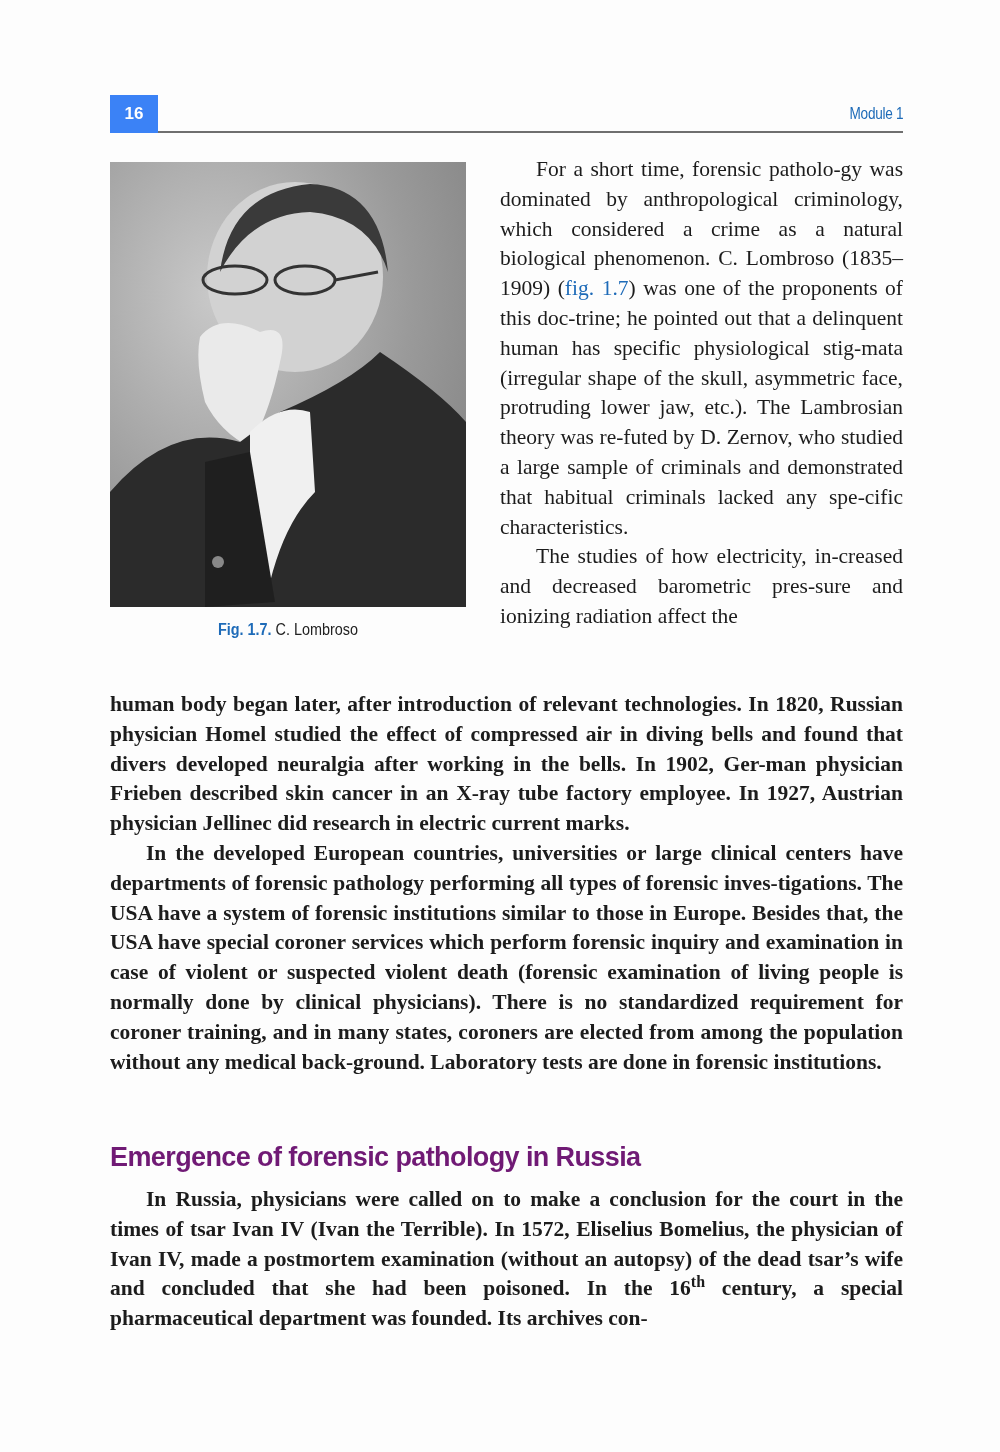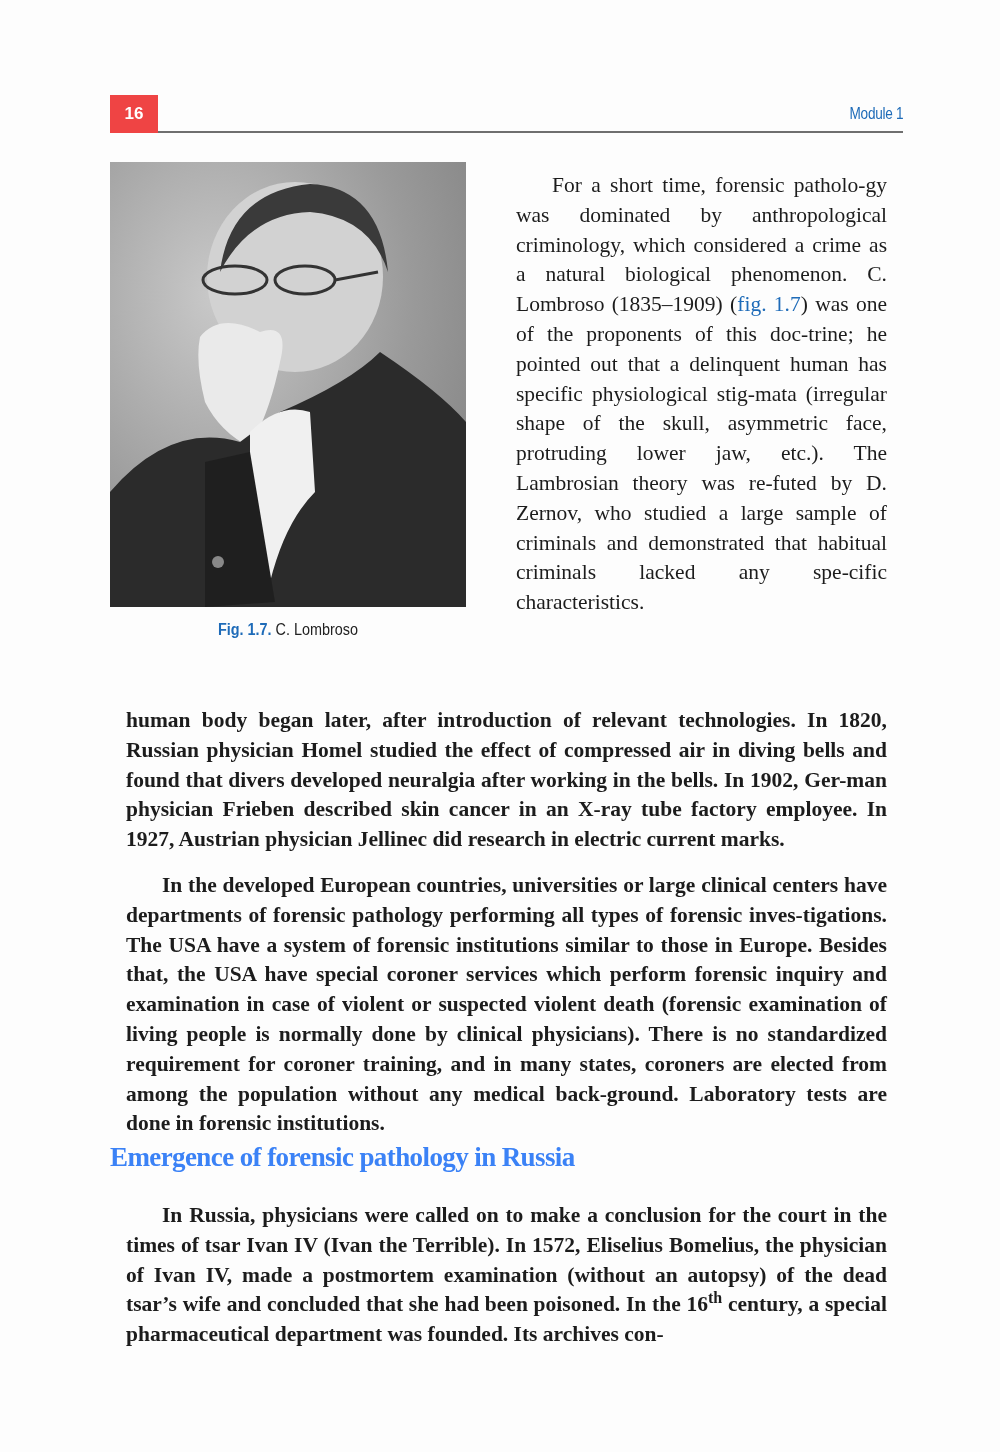--- a/index.html
+++ b/index.html
@@ -9,21 +9,21 @@
     position: relative;
     overflow: hidden;
     font-family: "Liberation Serif", "DejaVu Serif", serif;
     color: #1c1c1c;
   }
   .page-header {
     position: absolute; left: 110px; top: 95px; width: 793px; height: 38px;
   }
   .page-number-box {
     position: absolute; left: 0; top: 0; width: 48px; height: 38px;
-    background: #ef4444;
+    background: #3b82f6;
     color: #ffffff;
     font-family: "Liberation Sans", "DejaVu Sans", sans-serif;
     font-weight: bold; font-size: 17px;
     display: flex; align-items: center; justify-content: center;
   }
   .module-label {
     position: absolute; right: 0; top: 10px;
     color: #1e6bb8;
     font-family: "Liberation Sans", "DejaVu Sans", sans-serif;
     font-size: 16px; letter-spacing: -0.3px;
@@ -48,33 +48,33 @@
     font-size: 16px; color: #222;
     transform: scaleX(0.9);
   }
   .caption .fig-label { color: #1e6bb8; font-weight: bold; }
   .right-col {
     position: absolute; left: 500px; top: 155px; width: 403px;
     font-size: 21.5px; line-height: 29.8px;
     text-align: justify;
     hyphens: manual;
   }
-  .right-col p, .full p { margin: 16px; text-indent: 36px; }
+  .right-col p, .full p { margin: 0; text-indent: 36px; }
   .fig-ref { color: #1e6bb8; }
   .full {
     position: absolute; left: 110px; width: 793px;
     font-size: 21.5px; line-height: 29.8px;
     text-align: justify;
     font-weight: bold;
   }
   .full .cont { text-indent: 0; }
   .section-heading {
     position: absolute; left: 110px; top: 1142px;
-    font-family: Liberation Serif, serif;
-    font-weight: bold; font-size: 27px; color: #3b82f6;
+    font-family: Liberation Sans, sans-serif;
+    font-weight: bold; font-size: 27px; color: #701a75;
     letter-spacing: -0.6px;
   }
   sup { font-size: 16px; line-height: 0; }
 </style>
 </head>
 <body>
 
 <div class="page-header">
   <div class="page-number-box">16</div>
   <div class="module-label">Module 1</div>
@@ -103,20 +103,21 @@
     </svg>
   </div>
   <div class="caption">
     <span class="fig-label">Fig. 1.7.</span>
     <span>C. Lombroso</span>
   </div>
 </div>
 
 <div class="right-col">
   <p><span>For a short time, forensic patholo-gy was dominated by anthropological criminology, which considered a crime as a natural biological phenomenon. C. Lombroso (1835–1909) (</span><a class="fig-ref">fig. 1.7</a><span>) was one of the proponents of this doc-trine; he pointed out that a delinquent human has specific physiological stig-mata (irregular shape of the skull, asymmetric face, protruding lower jaw, etc.). The Lambrosian theory was re-futed by D. Zernov, who studied a large sample of criminals and demonstrated that habitual criminals lacked any spe-cific characteristics.</span></p>
+  <p>The studies of how electricity, in-creased and decreased barometric pres-sure and ionizing radiation affect the</p>
 </div>
 
 <div class="full" style="top:690px;">
   <p class="cont">human body began later, after introduction of relevant technologies. In 1820, Russian physician Homel studied the effect of compressed air in diving bells and found that divers developed neuralgia after working in the bells. In 1902, Ger-man physician Frieben described skin cancer in an X-ray tube factory employee. In 1927, Austrian physician Jellinec did research in electric current marks.</p>
   <p>In the developed European countries, universities or large clinical centers have departments of forensic pathology performing all types of forensic inves-tigations. The USA have a system of forensic institutions similar to those in Europe. Besides that, the USA have special coroner services which perform forensic inquiry and examination in case of violent or suspected violent death (forensic examination of living people is normally done by clinical physicians). There is no standardized requirement for coroner training, and in many states, coroners are elected from among the population without any medical back-ground. Laboratory tests are done in forensic institutions.</p>
 </div>
 
 <div class="section-heading">Emergence of forensic pathology in Russia</div>
 
 <div class="full" style="top:1185px;">

